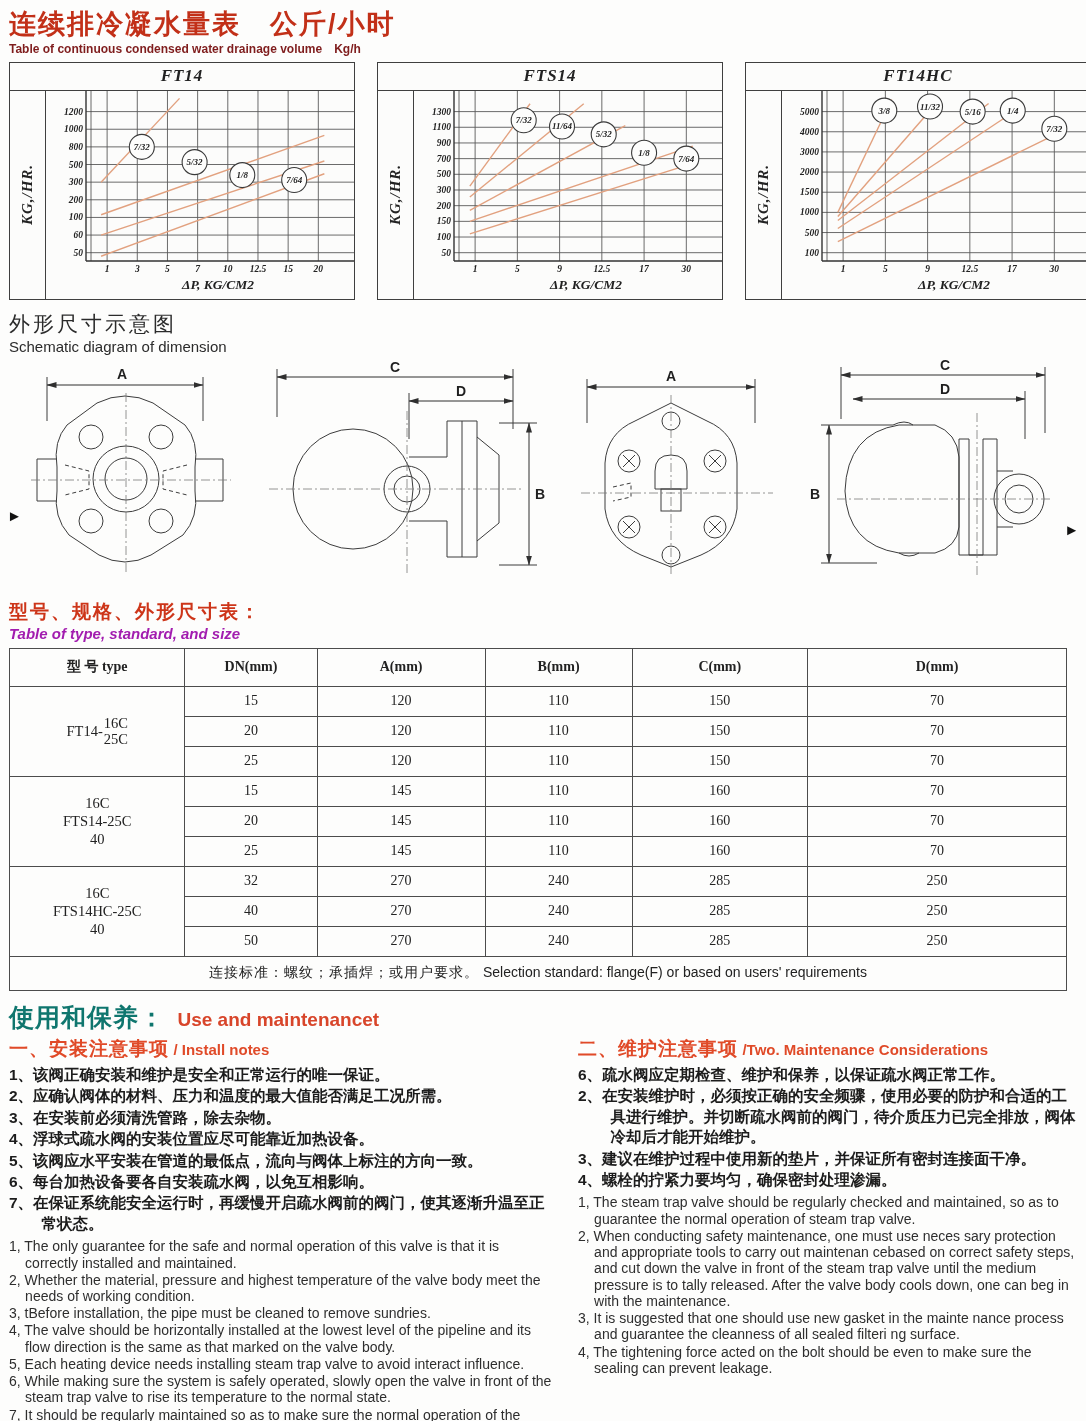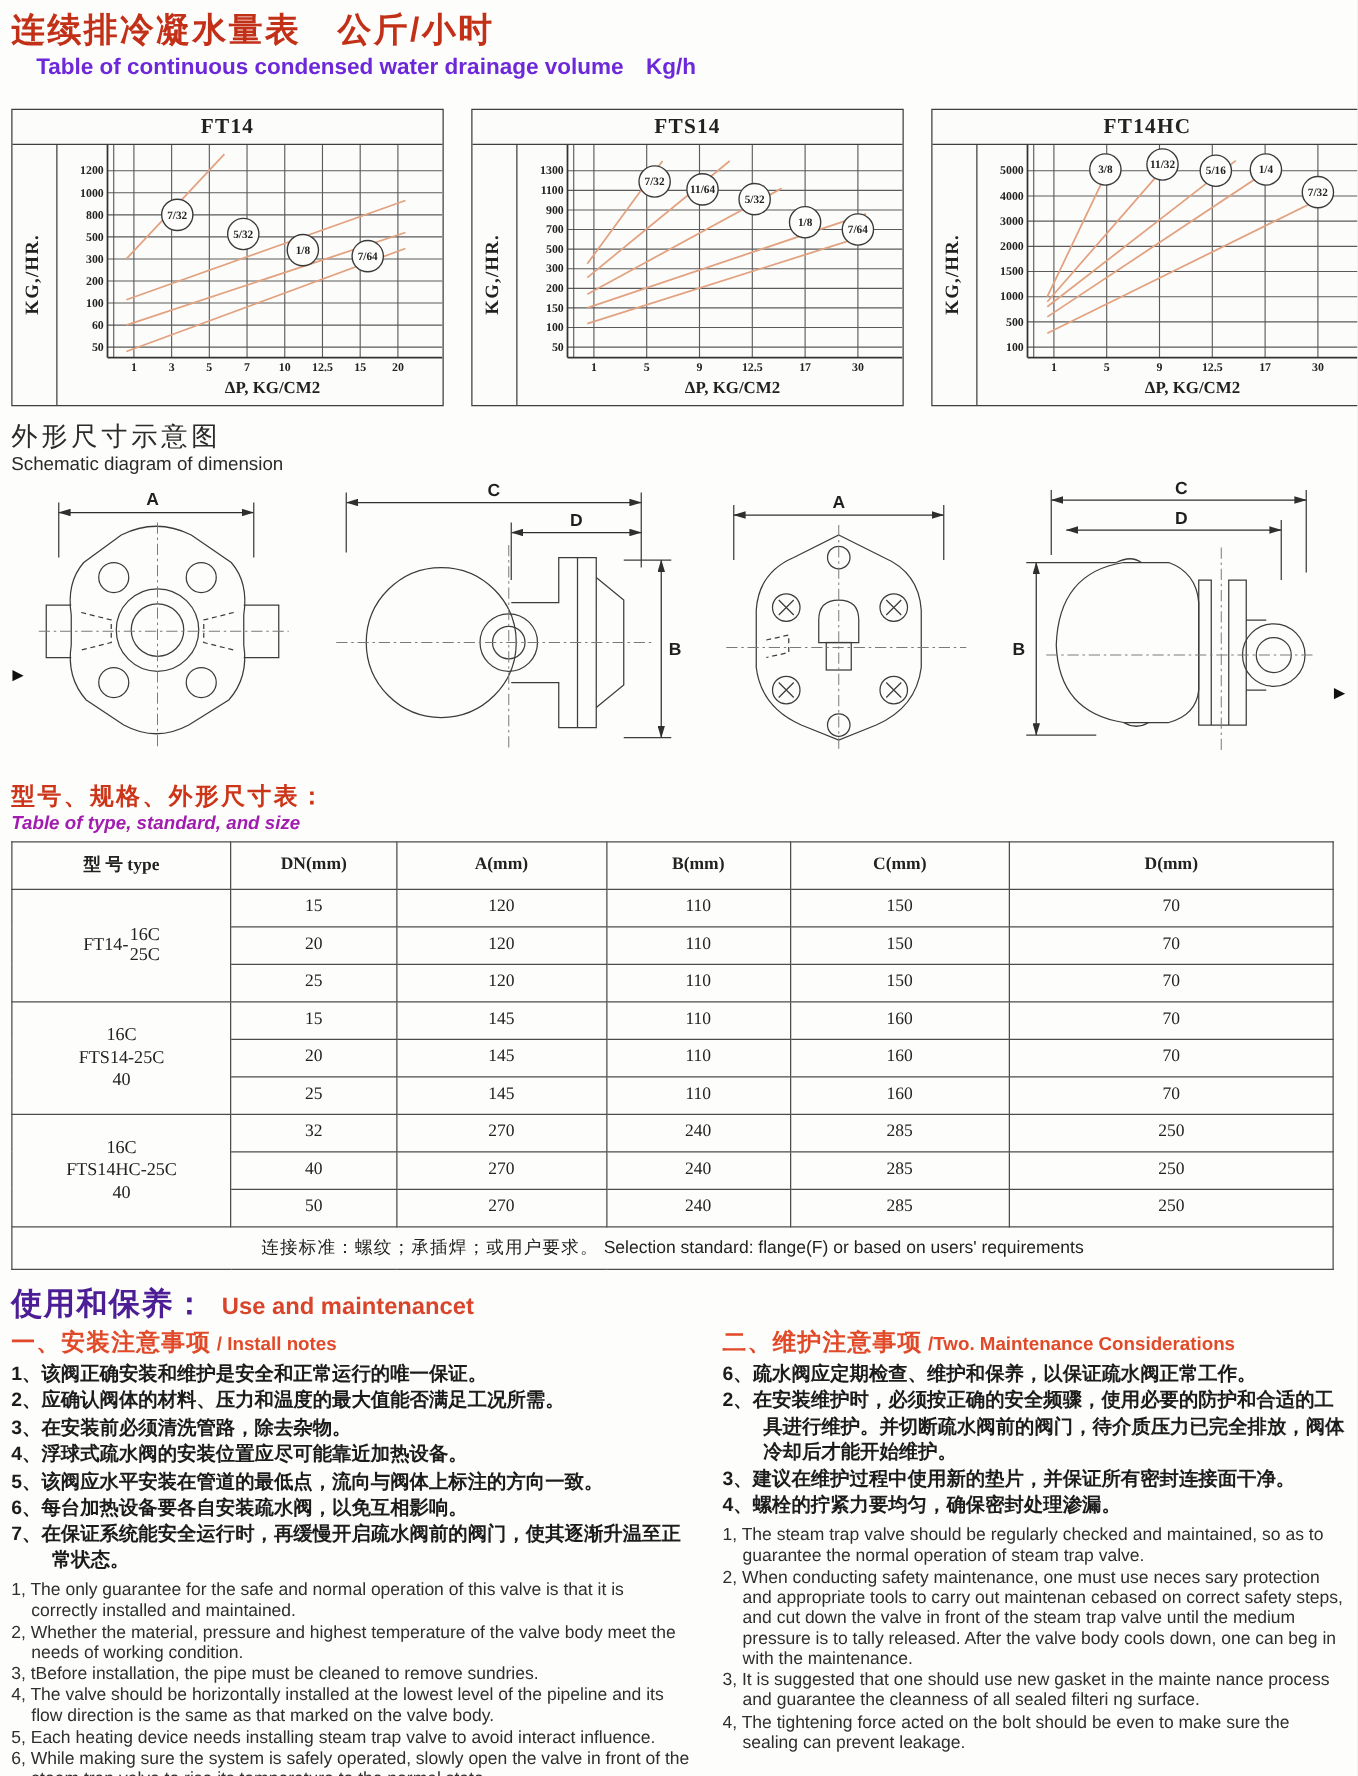--- a/index.html
+++ b/index.html
@@ -4,23 +4,23 @@
 <style>
   html,body{margin:0;padding:0;background:#e8e8e8;}
   .page{
     position:relative;width:1086px;height:1421px;margin:0 auto;
     background:#fdfdfc;overflow:hidden;
     font-family:"Liberation Sans",sans-serif;color:#1d1d1d;
     box-sizing:border-box;padding:8px 9px;
   }
   
   .h-zh{font-size:27px;font-weight:bold;color:#c23018;letter-spacing:2px;line-height:1.1;margin:2px 0 0 0;}
-  .h-en{font-size:18px;font-weight:bold;color:#6d28d9;margin-top:1px;margin-left:20px;}
+  .h-en{font-size:12px;font-weight:bold;color:#7f1d1d;margin-top:1px;}
   
-  .charts{display:flex;gap:22px;margin-top:22px;}
+  .charts{display:flex;gap:22px;margin-top:4px;font-style:italic;}
   .panel{width:348px;border:1.6px solid #3f3f3f;background:#fcfcfb;box-sizing:border-box;}
   .panel-title{height:27px;border-bottom:1.4px solid #3f3f3f;display:flex;align-items:center;justify-content:center;
     font-family:"Liberation Serif",serif;font-weight:bold;font-size:17px;letter-spacing:1px;color:#222;}
   .panel-body{display:flex;height:208px;}
   .ylab{width:35px;border-right:1.3px solid #3f3f3f;display:flex;align-items:center;justify-content:center;}
   .ylab span{transform:rotate(-90deg);white-space:nowrap;font-family:"Liberation Serif",serif;
     font-weight:bold;font-size:15px;letter-spacing:1px;color:#222;}
   .plot{flex:1;}
   
   .s2-zh{font-size:21px;color:#2b2b2b;letter-spacing:3px;margin-top:10px;font-weight:500;}
@@ -41,21 +41,21 @@
   table.size td.model{font-size:14.5px;}
   table.size .model-flex{display:flex;align-items:center;justify-content:center;gap:1px;}
   table.size .stack{display:flex;flex-direction:column;line-height:1.15;}
   table.size .stack3{line-height:1.25;}
   table.size tr.caption td{height:33px;font-size:14px;border:1.4px solid #4c4c4c;}
   table.size .cap-zh{font-family:"Liberation Serif",serif;letter-spacing:1px;}
   table.size .cap-en{font-family:"Liberation Sans",sans-serif;margin-top:18px;}
   .grp-top{border-top:1.4px solid #333 !important;}
   
   .use-head{margin-top:10px;}
-  .use-zh{font-size:25px;font-weight:bold;color:#4c1d95;letter-spacing:1px;}
+  .use-zh{font-size:25px;font-weight:bold;color:#0f766e;letter-spacing:1px;}
   .use-en{font-size:19px;font-weight:bold;color:#d8452a;margin-left:8px;}
   .cols{display:flex;gap:24px;margin-top:2px;}
   .col-l{width:545px;}
   .col-r{flex:1;}
   .sub-zh{font-size:19px;font-weight:bold;color:#e04a28;letter-spacing:1px;}
   .sub-en{font-size:15px;font-weight:bold;color:#e04a28;}
   .zh-list{margin-top:3px;font-weight:bold;}
   .zh-list .li{font-size:15.5px;line-height:1.32;color:#1c1c1c;padding-left:2.1em;text-indent:-2.1em;margin:1px 0;}
   .en-list{margin-top:4px;}
   .en-list .li{font-size:14px;line-height:1.16;color:#2e2e2e;padding-left:1.15em;text-indent:-1.15em;margin:1px 0;}

